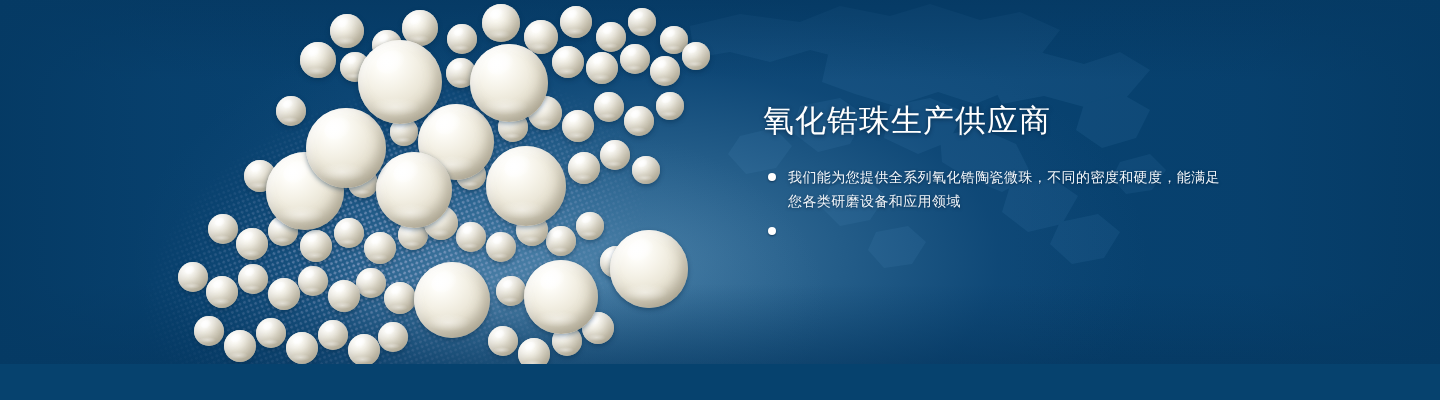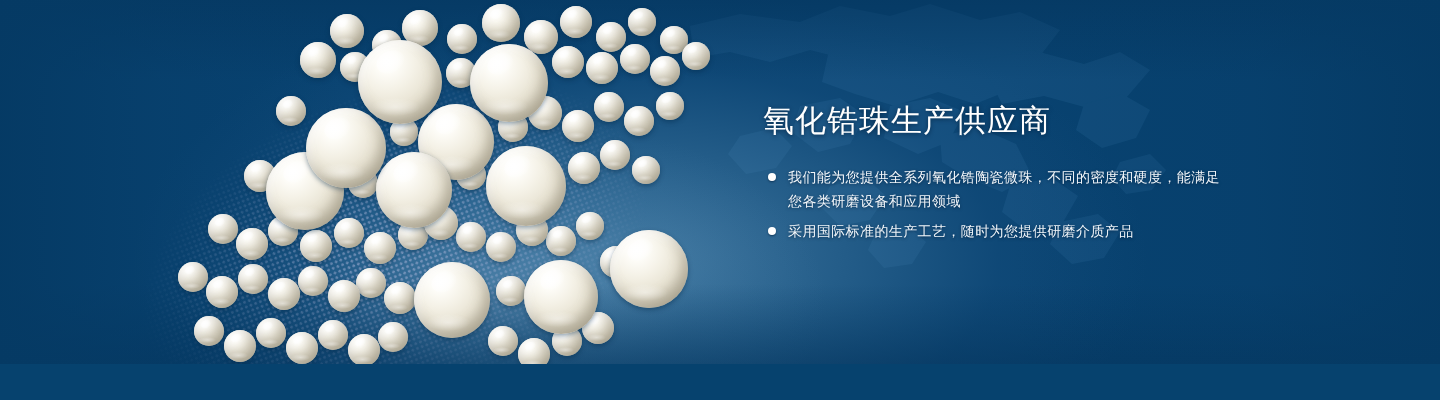--- a/index.html
+++ b/index.html
@@ -282,18 +282,17 @@
 
   <div class="copy">
     <h1 class="headline">氧化锆珠生产供应商</h1>
     <ul class="bullets">
       <li class="bullet">
         <span class="dot"></span>
         <span>我们能为您提供全系列氧化锆陶瓷微珠，不同的密度和硬度，能满足您各类研磨设备和应用领域</span>
       </li>
       <li class="bullet">
         <span class="dot"></span>
-        <span>采用国际标准的生产工艺，随时为您提供研磨介质产品</span>
       </li>
     </ul>
   </div>
 
 </div>
 
 </body></html>

